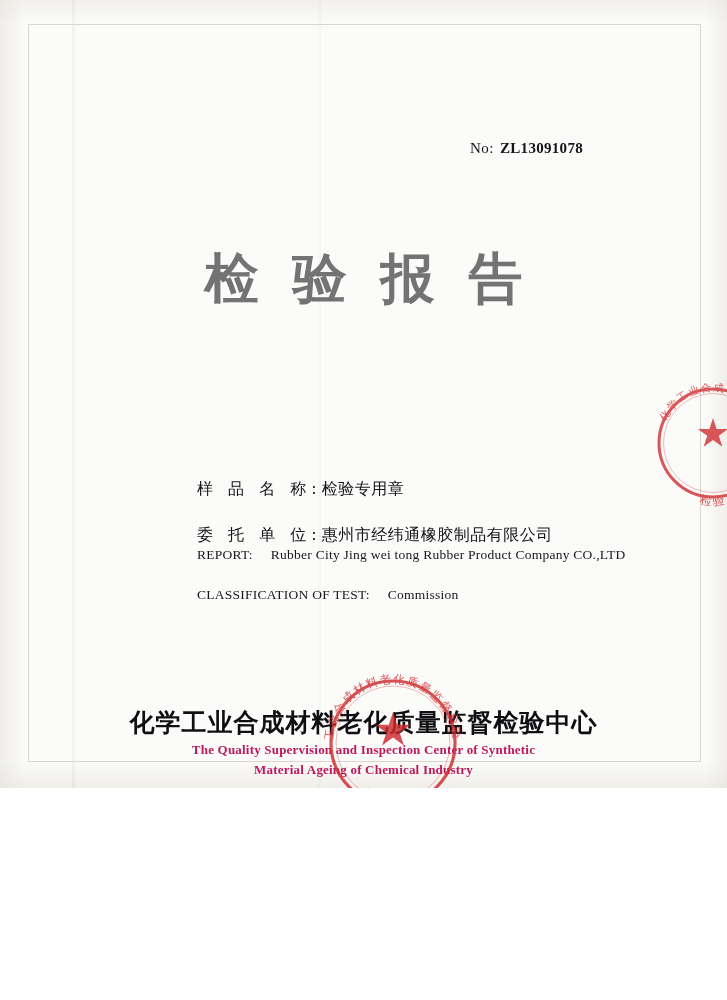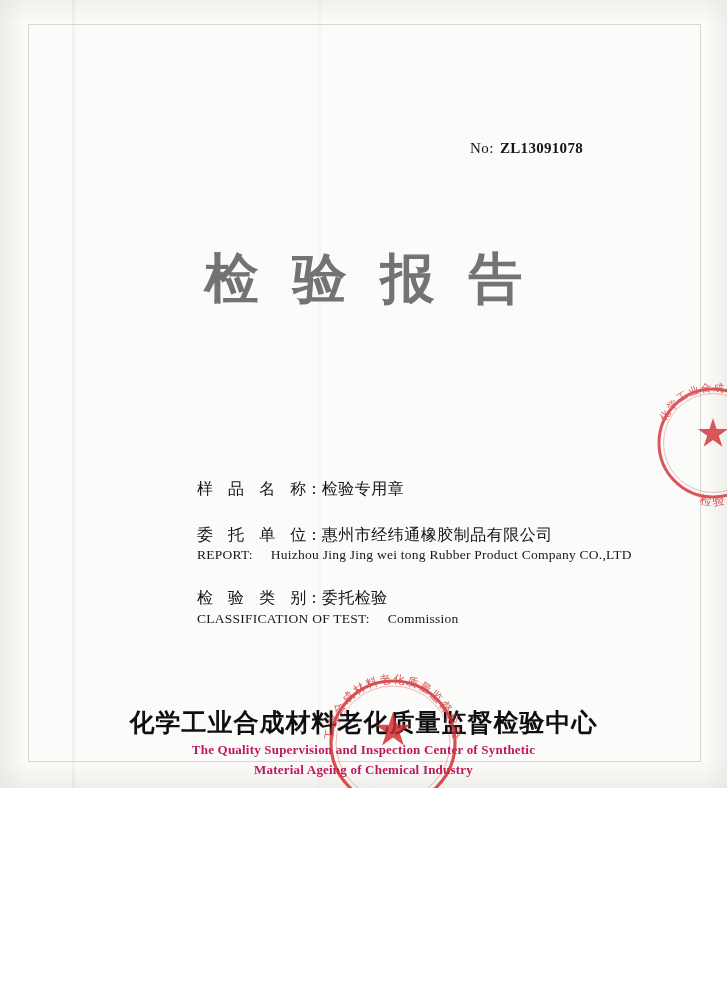--- a/index.html
+++ b/index.html
@@ -214,28 +214,25 @@
       <div class="field-cn">
         <span class="flabel">样 品 名 称:</span><span class="fvalue">检验专用章</span>
       </div>
     </div>
 
     <div class="field-row">
       <div class="field-cn">
         <span class="flabel">委 托 单 位:</span><span class="fvalue">惠州市经纬通橡胶制品有限公司</span>
       </div>
       <div class="field-en">
-        <span>REPORT:</span><span class="gap-wide"></span><span>Huizhou Jing Jing wei tong Rubber Product Company CO.,LTD</span>
+        <span>REPORT:</span><span class="gap-wide"></span><span>Rubber City Jing wei tong Rubber Product Company CO.,LTD</span>
       </div>
     </div>
 
     <div class="field-row">
-      <div class="field-cn">
-        <span class="flabel">检 验 类 别:</span><span class="fvalue">委托检验</span>
-      </div>
       <div class="field-en">
         <span>CLASSIFICATION OF TEST:</span><span class="gap-wide"></span><span>Commission</span>
       </div>
     </div>
 
   </div>
 
   <div class="footer">
     <div class="footer-cn">化学工业合成材料老化质量监督检验中心</div>
     <div class="footer-en">

